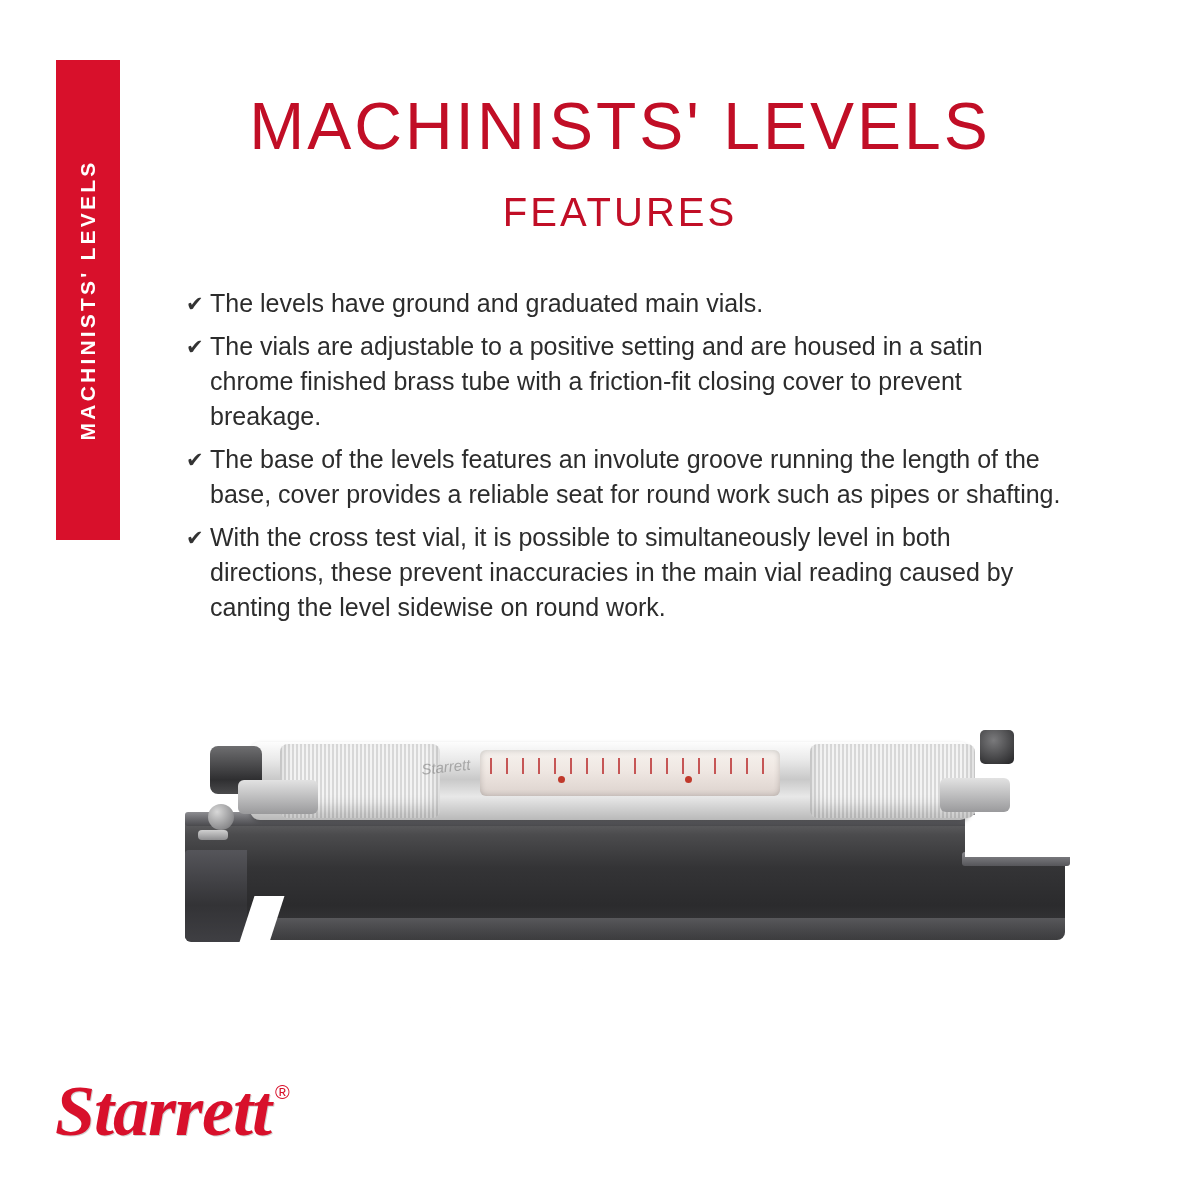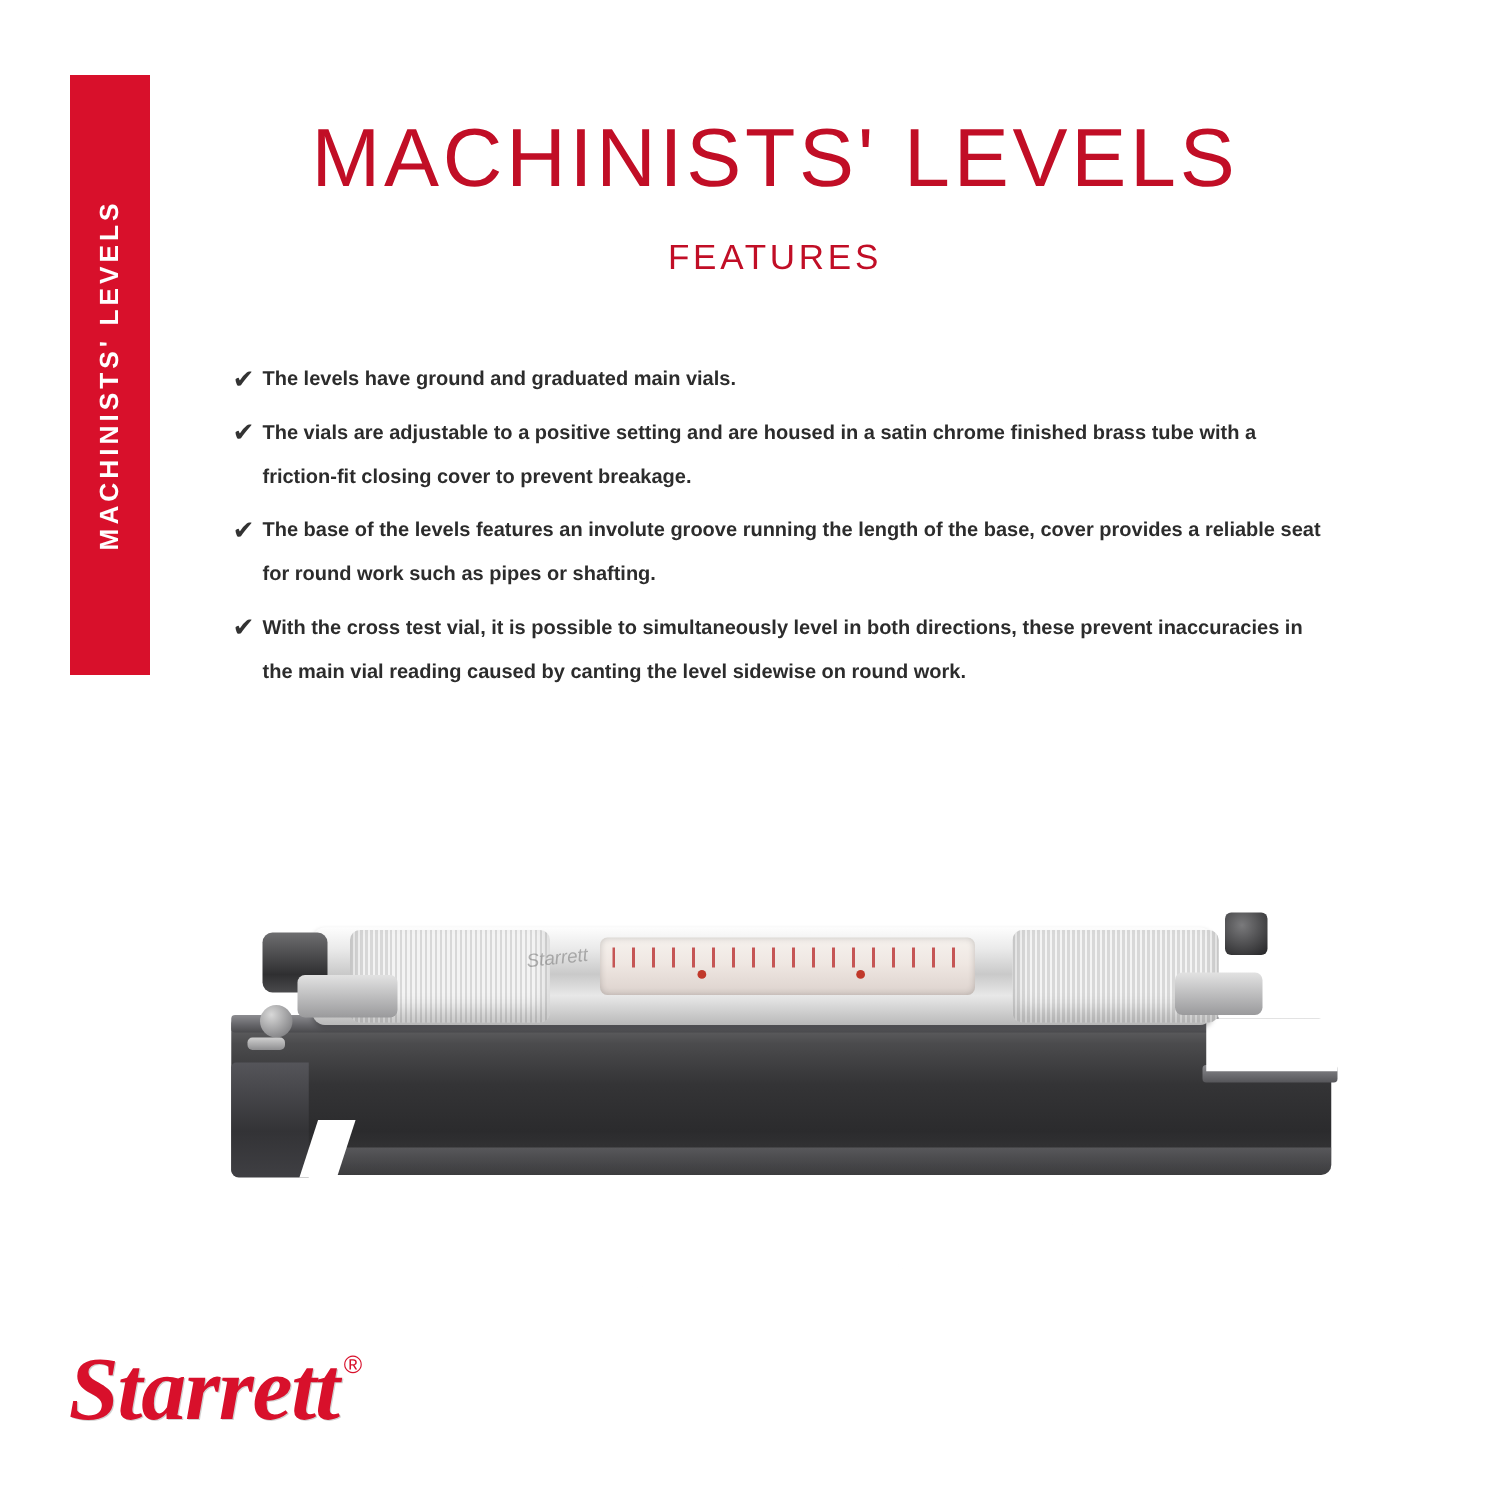--- a/index.html
+++ b/index.html
@@ -62,21 +62,21 @@
     line-height: 1.05;
     white-space: nowrap;
   }
   .subtitle {
     position: absolute;
     left: 160px;
     top: 190px;
     width: 920px;
     text-align: center;
     color: #c10e26;
-    font-size: 28px;
+    font-size: 40px;
     letter-spacing: 3px;
     font-weight: 400;
     white-space: nowrap;
   }
 
   
   .features {
     position: absolute;
     left: 186px;
     top: 286px;
@@ -91,23 +91,22 @@
     flex: 0 0 auto;
     width: 24px;
     color: #333333;
     font-size: 21px;
     line-height: 35px;
     text-align: left;
   }
   .feature-text {
     flex: 1 1 auto;
     color: #2c2c2c;
-    font-size: 16px;
+    font-size: 25px;
     line-height: 35px;
-    font-weight: bold;
   }
 
   
   .photo {
     position: absolute;
     left: 150px;
     top: 700px;
     width: 920px;
     height: 300px;
   }

